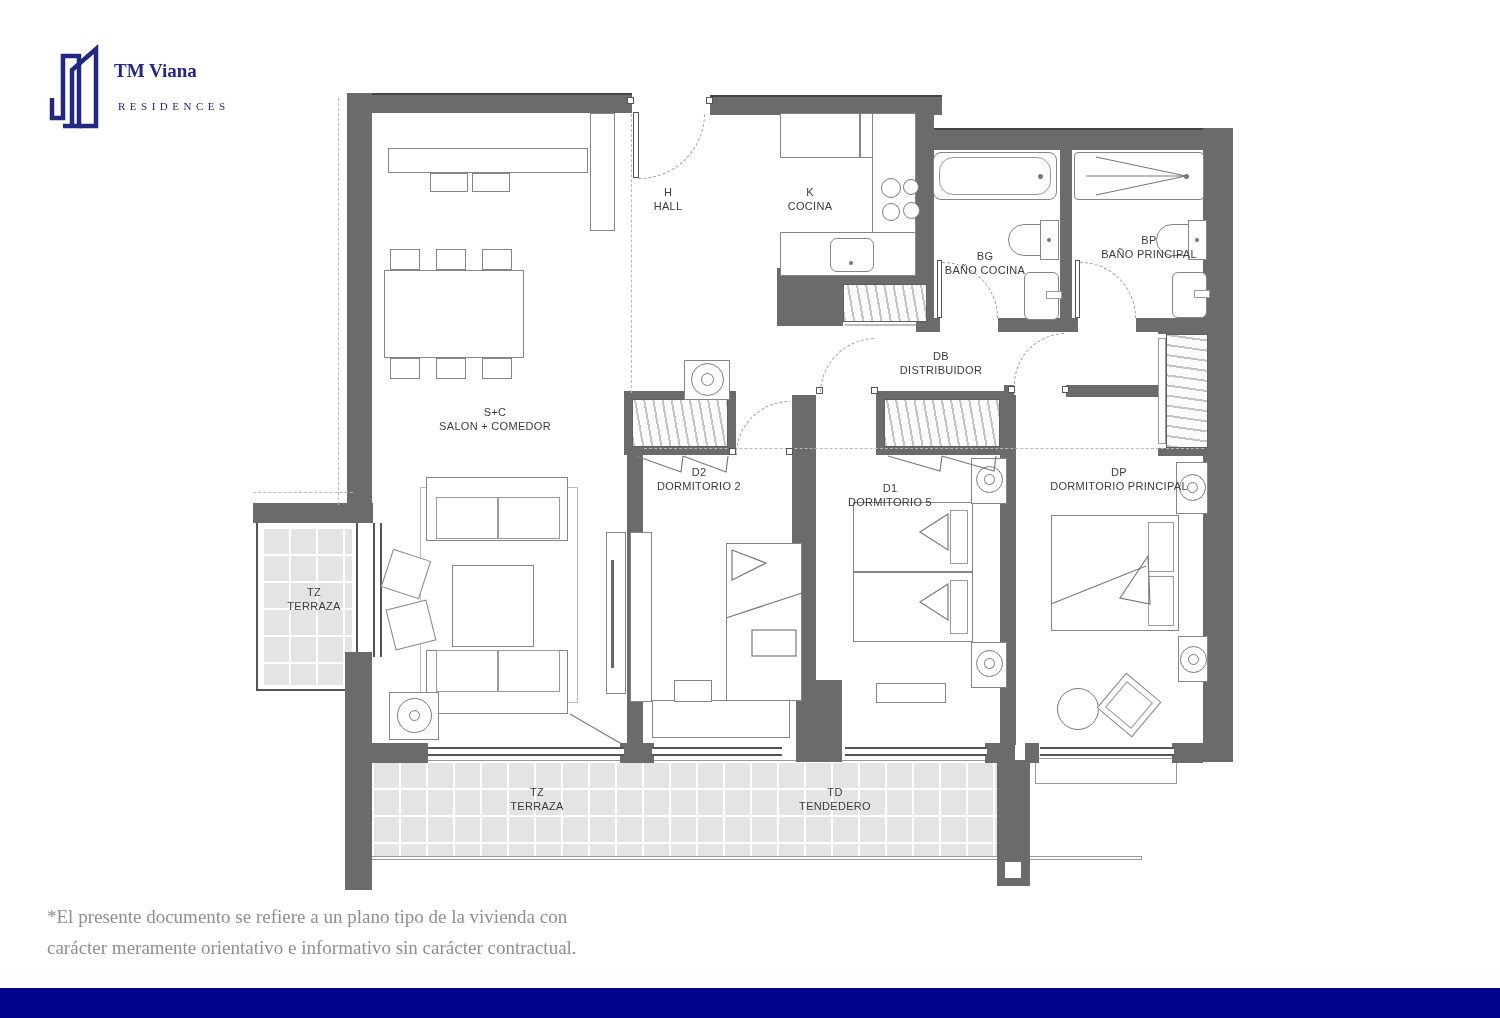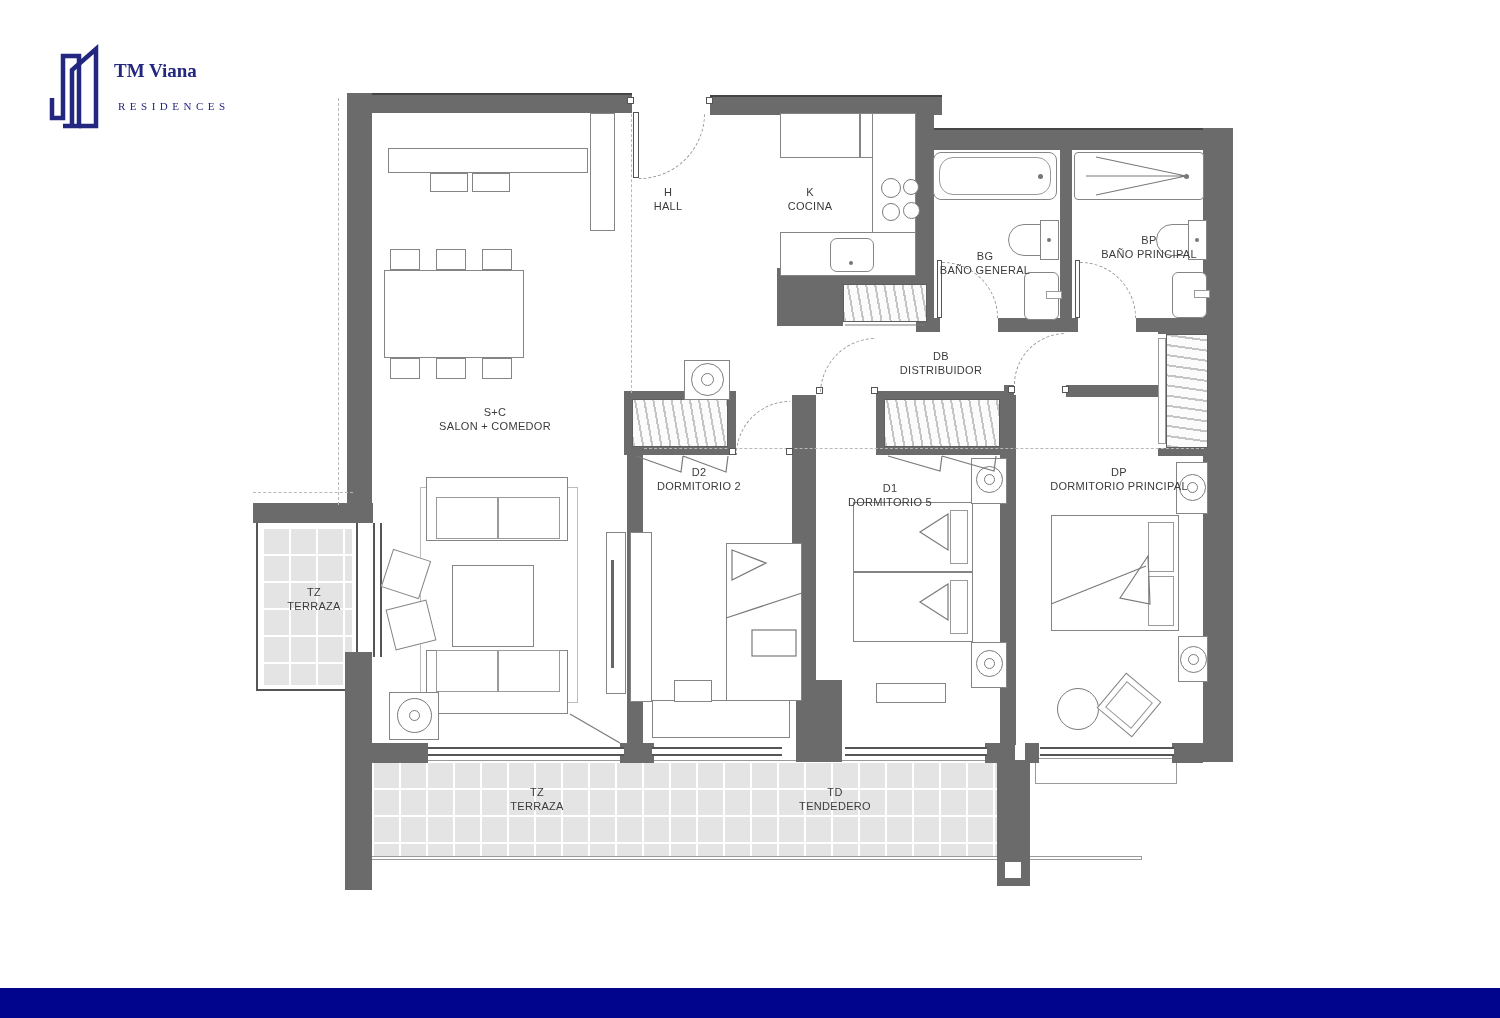--- a/index.html
+++ b/index.html
@@ -268,21 +268,21 @@
     <div class="rlabel" style="left:583px;top:186px;">
       <div>H</div>
       <div>HALL</div>
     </div>
     <div class="rlabel" style="left:725px;top:186px;">
       <div>K</div>
       <div>COCINA</div>
     </div>
     <div class="rlabel" style="left:900px;top:234px;margin-top:16px;">
       <div>BG</div>
-      <div>BAÑO GENERAL</div>
+      <div>BAÑO COCINA</div>
     </div>
     <div class="rlabel" style="left:1064px;top:234px;">
       <div>BP</div>
       <div>BAÑO PRINCIPAL</div>
     </div>
     <div class="rlabel" style="left:856px;top:350px;">
       <div>DB</div>
       <div>DISTRIBUIDOR</div>
     </div>
     <div class="rlabel" style="left:410px;top:406px;">
@@ -311,15 +311,16 @@
     </div>
     <div class="rlabel" style="left:750px;top:786px;">
       <div>TD</div>
       <div>TENDEDERO</div>
     </div>
   </div>
 
   <div class="title-block">
   </div>
 
+  <div class="disclaimer">*El presente documento se refiere a un plano tipo de la vivienda con carácter meramente orientativo e informativo sin carácter contractual.</div>
 
   <div class="bottom-bar"></div>
 </div>
 
 </body></html>

